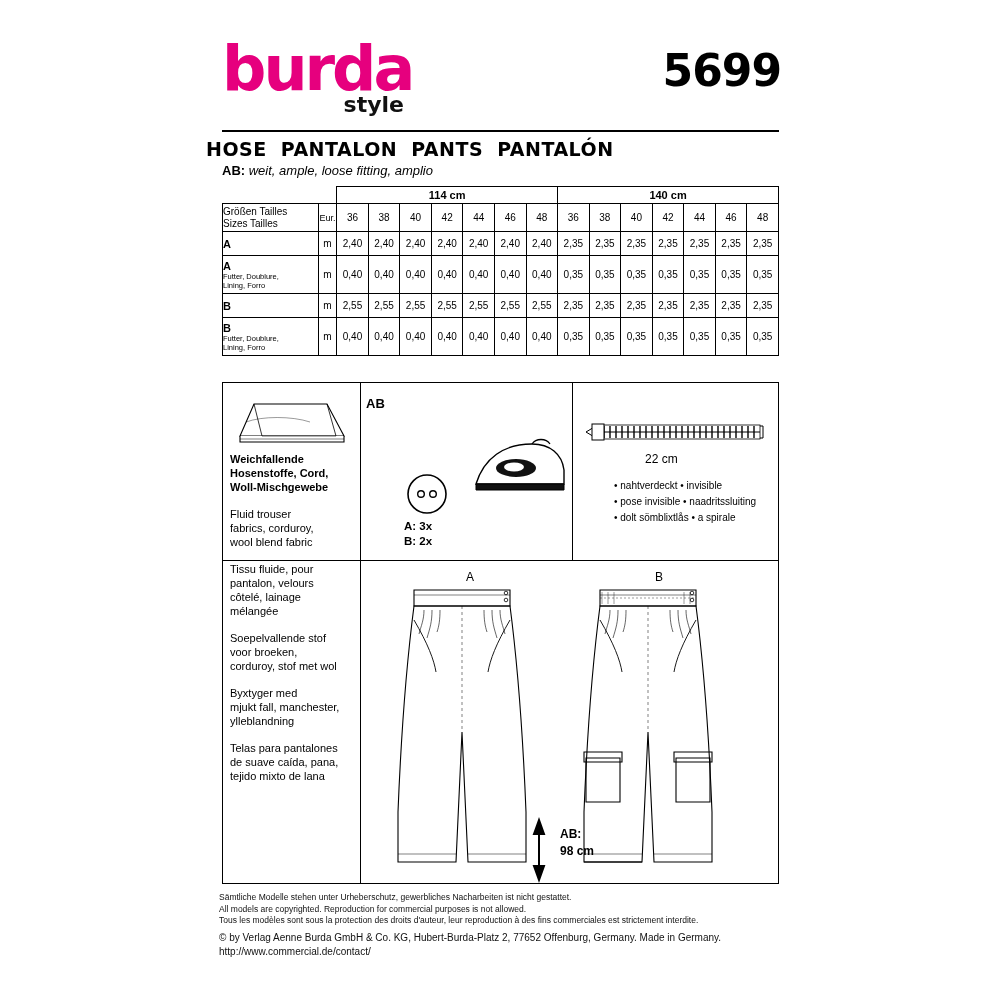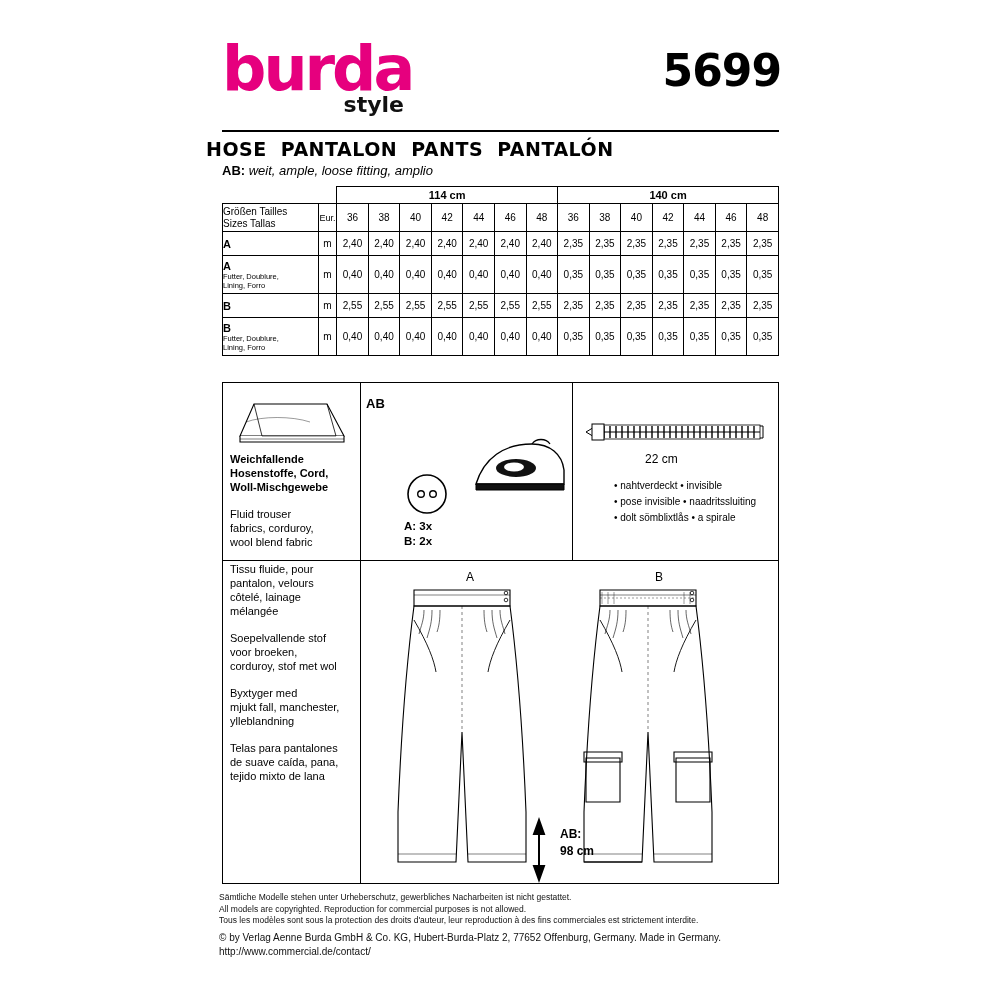--- a/index.html
+++ b/index.html
@@ -170,21 +170,21 @@
     <tbody>
         <tr>
       <td class="leftcell" style="border:none;"></td>
       <td class="unit" style="border:none;"></td>
       <td class="hd" colspan="7">114 cm</td>
       <td class="hd" colspan="7">140 cm</td>
     </tr>
     <tr>
       <td class="lbl" style="height:28px; line-height:12px;">
         <span>Größen   Tailles</span><br>
-        <span>Sizes    Tallas</span>
+        <span>Sizes    Tailles</span>
       </td>
       <td class="unit" style="font-size:9px;">Eur.</td>
       <td class="num szhdr">36</td>
       <td class="num szhdr">38</td>
       <td class="num szhdr">40</td>
       <td class="num szhdr">42</td>
       <td class="num szhdr">44</td>
       <td class="num szhdr">46</td>
       <td class="num szhdr">48</td>
       <td class="num szhdr">36</td>

